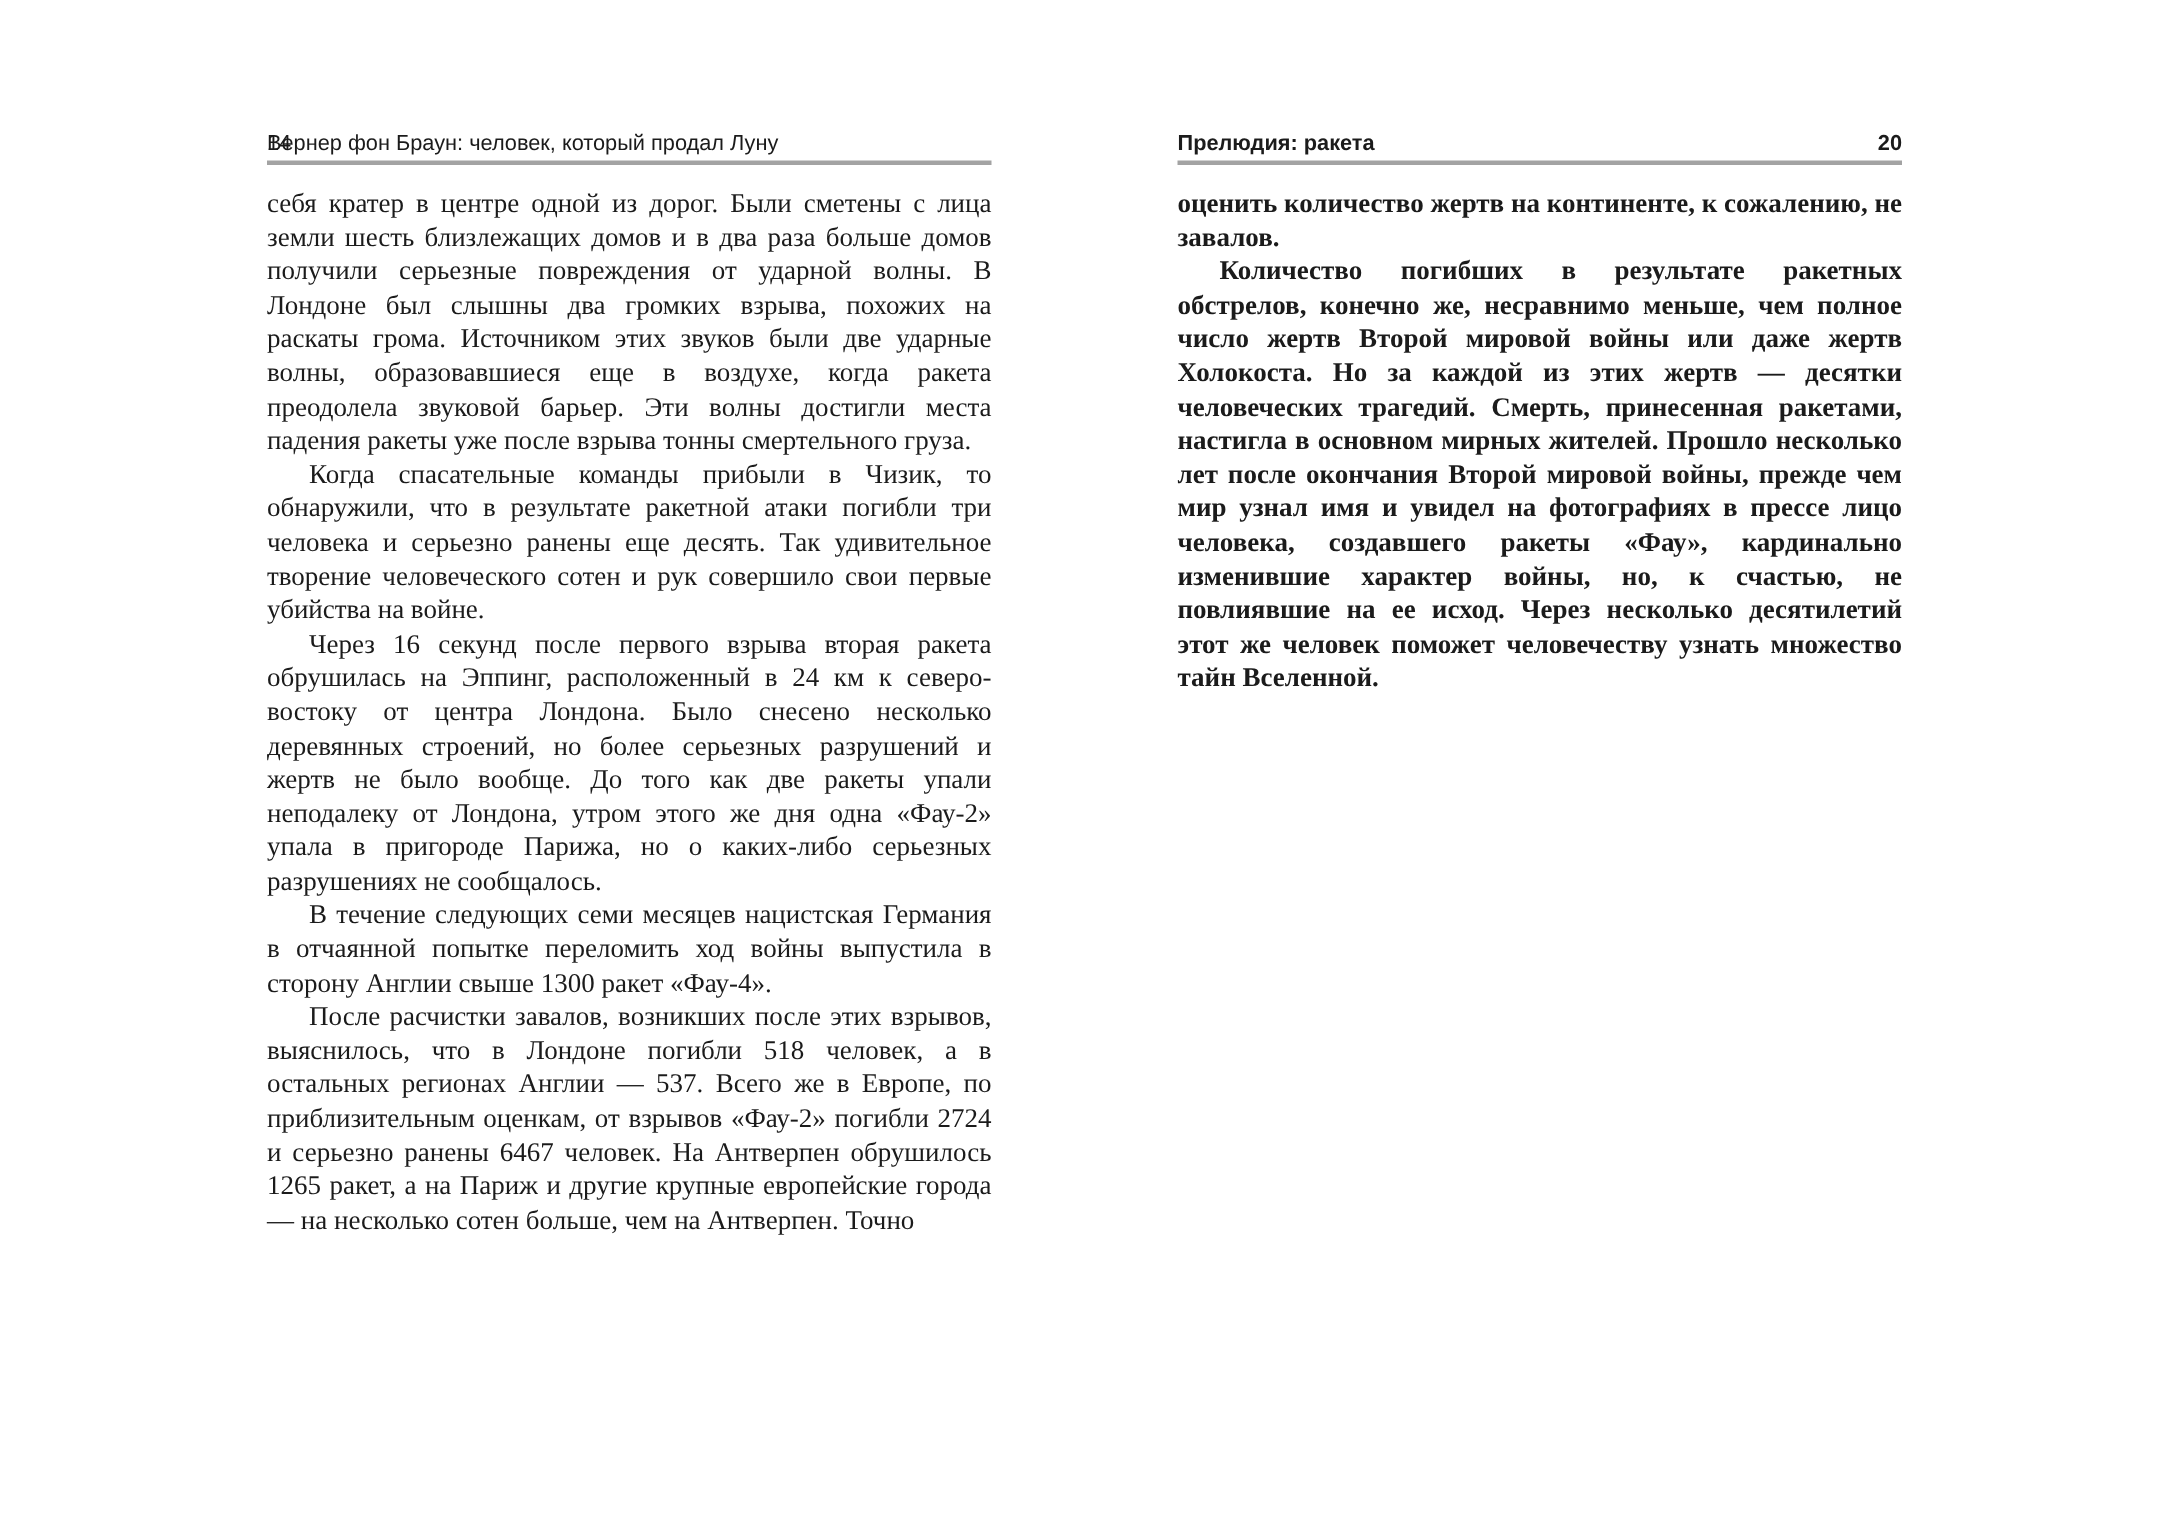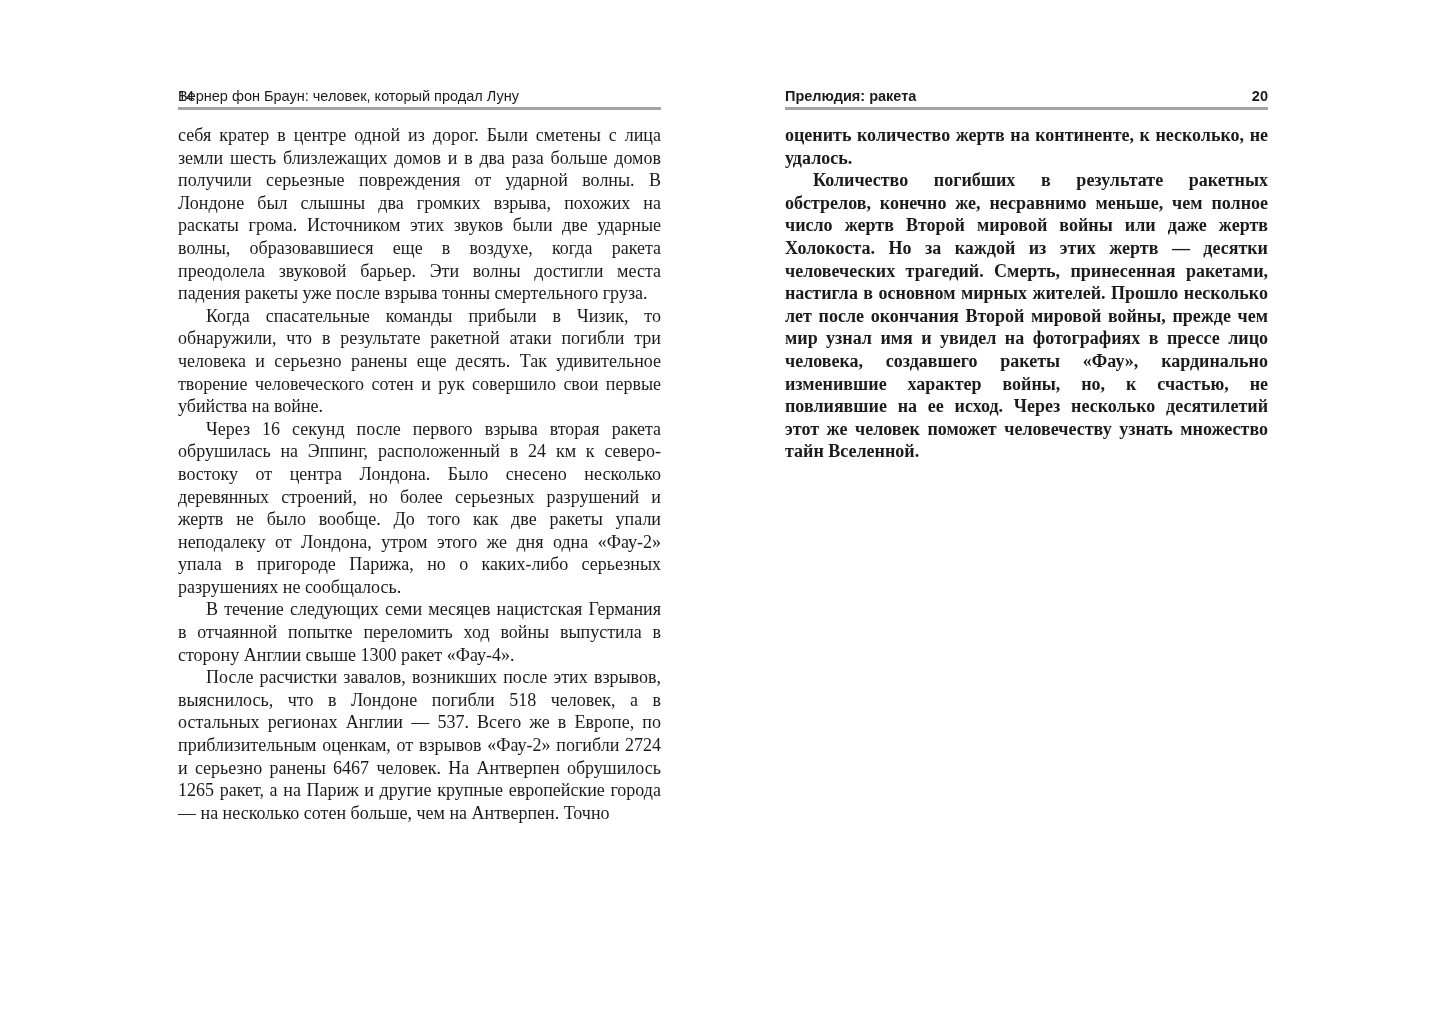--- a/index.html
+++ b/index.html
@@ -73,18 +73,18 @@
       <p>После расчистки завалов, возникших после этих взрывов, выяснилось, что в Лондоне погибли 518 человек, а в остальных регионах Англии — 537. Всего же в Европе, по приблизительным оценкам, от взрывов «Фау-2» погибли 2724 и серьезно ранены 6467 человек. На Антверпен обрушилось 1265 ракет, а на Париж и другие крупные европейские города — на несколько сотен больше, чем на Антверпен. Точно</p>
     </div>
   </section>
 
   <section class="page page-right">
     <header class="running-head">
       <span class="head-title">Прелюдия: ракета</span>
       <span class="pagenum">20</span>
     </header>
     <div class="body-text">
-      <p class="no-indent">оценить количество жертв на континенте, к несколько, не удалось.</p>
+      <p class="no-indent">оценить количество жертв на континенте, к сожалению, не завалов.</p>
       <p>Количество погибших в результате ракетных обстрелов, конечно же, несравнимо меньше, чем полное число жертв Второй мировой войны или даже жертв Холокоста. Но за каждой из этих жертв — десятки человеческих трагедий. Смерть, принесенная ракетами, настигла в основном мирных жителей. Прошло несколько лет после окончания Второй мировой войны, прежде чем мир узнал имя и увидел на фотографиях в прессе лицо человека, создавшего ракеты «Фау», кардинально изменившие характер войны, но, к счастью, не повлиявшие на ее исход. Через несколько десятилетий этот же человек поможет человечеству узнать множество тайн Вселенной.</p>
     </div>
   </section>
 
 </main>
 
 </body></html>

